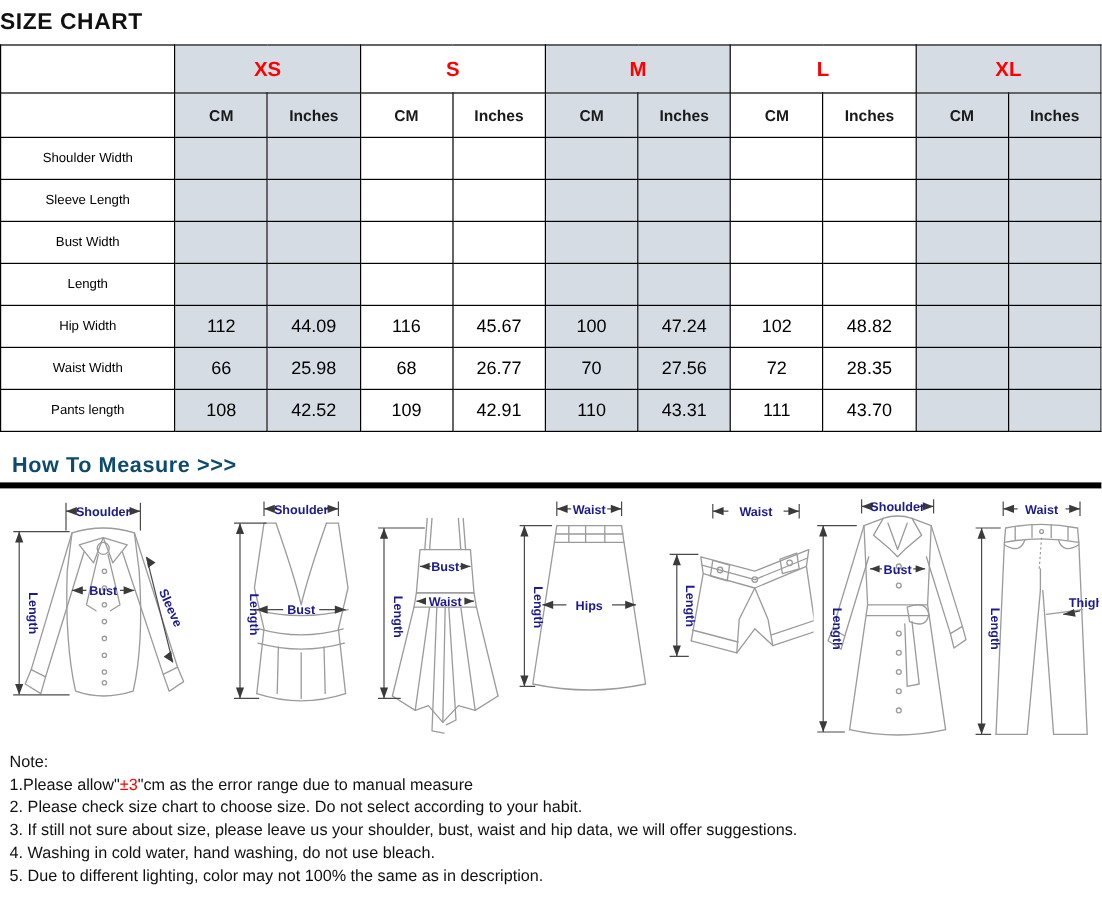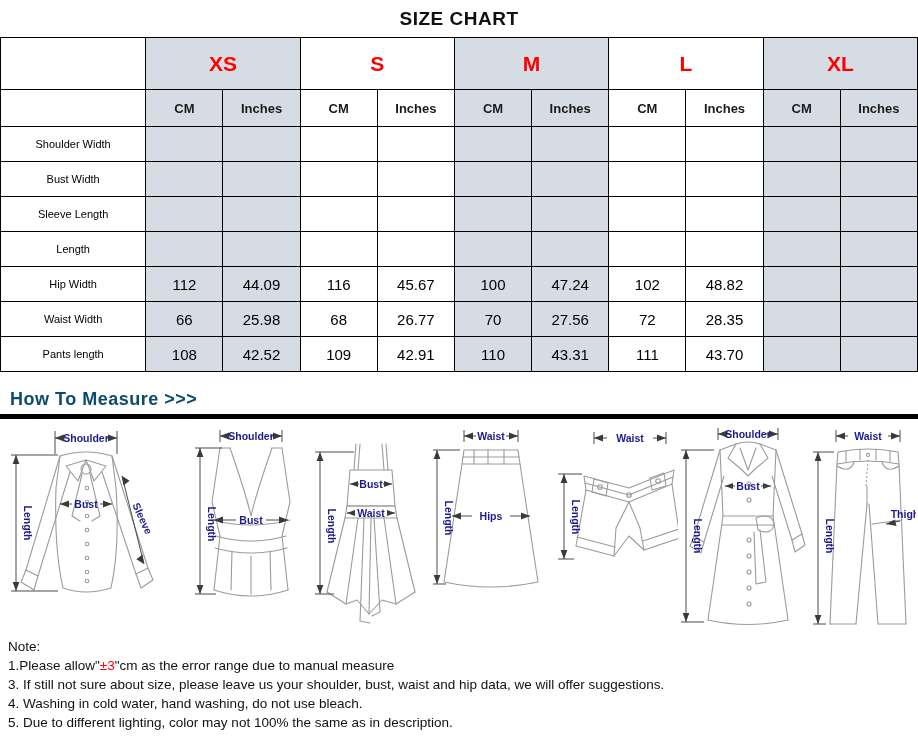--- a/index.html
+++ b/index.html
@@ -2,33 +2,33 @@
 <html><head>
 <meta charset="utf-8">
 <style>
   * { box-sizing: border-box; }
   html,body { margin:0; padding:0; }
   body {
     width:918px; height:751px; background:#fff; color:#000;
     font-family:"Liberation Sans", sans-serif; overflow:hidden;
   }
   .title {
-    height:37px; line-height:37px; text-align:center;
+    height:37px; line-height:37px; text-align:left;
     font-size:19px; font-weight:bold; letter-spacing:.5px; color:#111;
   }
   
   table.size-chart {
     width:918px; border-collapse:collapse; table-layout:fixed;
   }
   table.size-chart td {
     border:1px solid #000; text-align:center; vertical-align:middle;
     overflow:hidden; padding:0;
   }
   td.sh { background:#d6dce4; }
-  tr.sizesrow td { height:52px; font-size:21px; font-weight:bold; color:#ff0000; }
+  tr.sizesrow td { height:40px; font-size:17px; font-weight:bold; color:#ff0000; }
   tr.unitsrow td { height:37px; font-size:13px; font-weight:bold; color:#1a1a1a; }
   tr.datarow td  { height:35px; font-size:13px; }
   tr.datarow td.val { font-size:15px; }
   tr.datarow td.rowlabel { font-size:11px; }
   
   .measure-head {
     margin:17px 0 0 10px; font-size:18px; font-weight:bold;
     color:#0c4a6e; letter-spacing:.5px;
   }
   .rule { height:5px; background:#000; margin-top:4px; }
@@ -97,34 +97,34 @@
     <td class="val"></td>
     <td class="val"></td>
     <td class="val sh"></td>
     <td class="val sh"></td>
     <td class="val"></td>
     <td class="val"></td>
     <td class="val sh"></td>
     <td class="val sh"></td>
   </tr>
   <tr class="datarow">
+    <td class="rowlabel">Sleeve Length</td>
+    <td class="val sh"></td>
+    <td class="val sh"></td>
+    <td class="val"></td>
+    <td class="val"></td>
+    <td class="val sh"></td>
+    <td class="val sh"></td>
+    <td class="val"></td>
+    <td class="val"></td>
+    <td class="val sh"></td>
+    <td class="val sh"></td>
+  </tr>
+  <tr class="datarow">
     <td class="rowlabel">Bust Width</td>
-    <td class="val sh"></td>
-    <td class="val sh"></td>
-    <td class="val"></td>
-    <td class="val"></td>
-    <td class="val sh"></td>
-    <td class="val sh"></td>
-    <td class="val"></td>
-    <td class="val"></td>
-    <td class="val sh"></td>
-    <td class="val sh"></td>
-  </tr>
-  <tr class="datarow">
-    <td class="rowlabel">Sleeve Length</td>
     <td class="val sh"></td>
     <td class="val sh"></td>
     <td class="val"></td>
     <td class="val"></td>
     <td class="val sh"></td>
     <td class="val sh"></td>
     <td class="val"></td>
     <td class="val"></td>
     <td class="val sh"></td>
     <td class="val sh"></td>
@@ -467,16 +467,17 @@
       <path class="ah" d="M76,100 l9,-4.6 1.4,6.6 Z"></path>
       <text class="lbl" x="95" y="94">Thigh</text>
     </g>
   </svg>
 
 </div>
 
 <div class="notes">
   <div>Note:</div>
   <div><span>1.Please allow"</span><span class="red">±3</span><span>"cm as the error range due to manual measure</span></div>
+  <div>2. Please check size chart to choose size. Do not select according to your habit.</div>
   <div>3. If still not sure about size, please leave us your shoulder, bust, waist and hip data, we will offer suggestions.</div>
   <div>4. Washing in cold water, hand washing, do not use bleach.</div>
   <div>5. Due to different lighting, color may not 100% the same as in description.</div>
 </div>
 
 </body></html>

